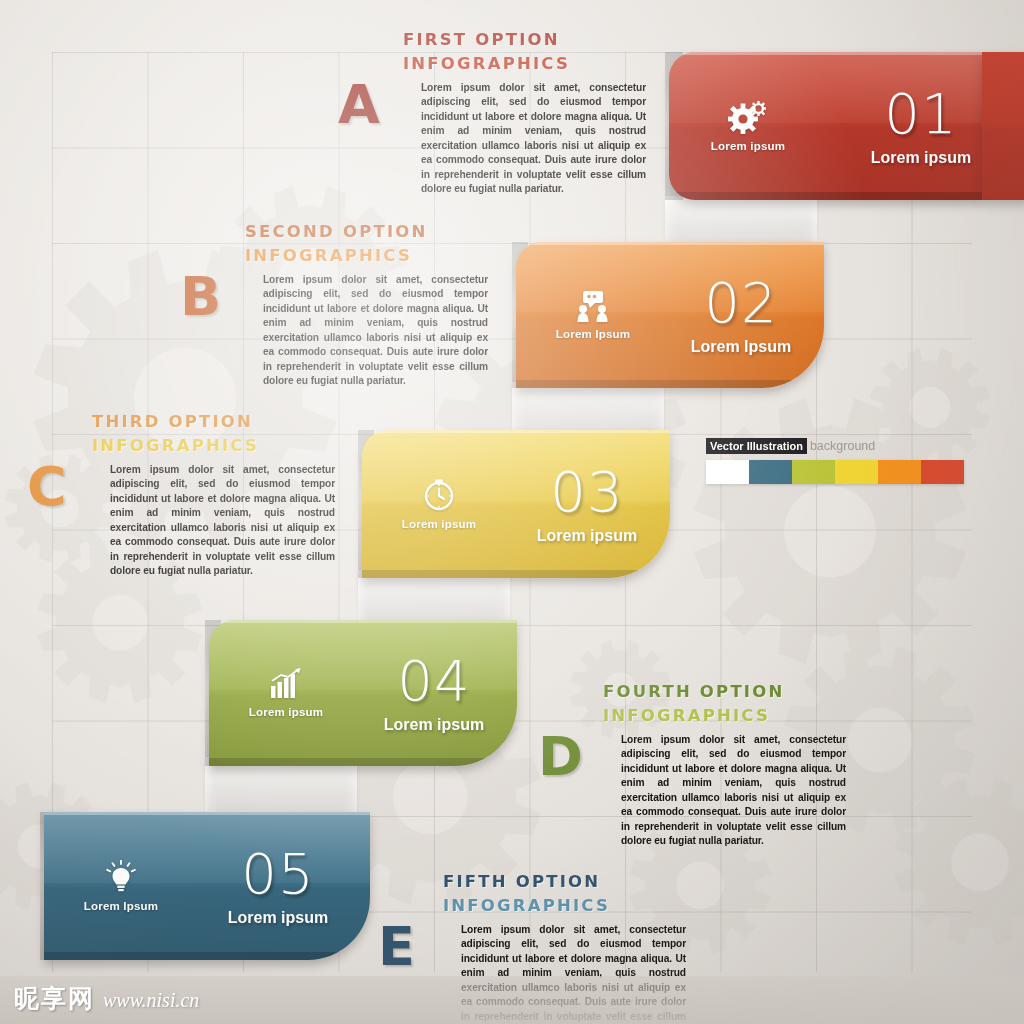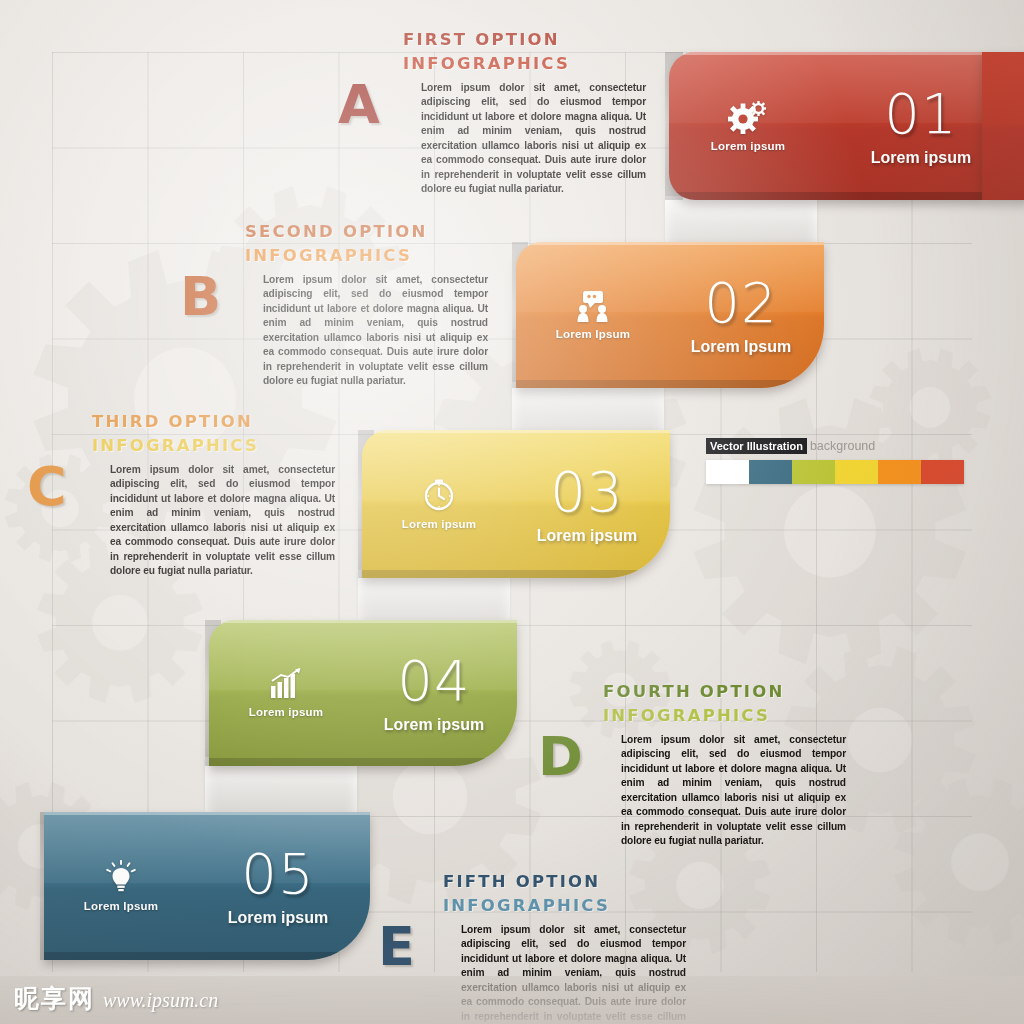--- a/index.html
+++ b/index.html
@@ -386,17 +386,17 @@
       <i style="background:#f3911e"></i>
       <i style="background:#d94a2e"></i>
     </div>
   </div>
 
   <div class="bg-vignette"></div>
 
   <div class="footer">
     <div class="wm">
       <span class="wm-cn">昵享网</span>
-      <span class="wm-url">www.ipsum.cn</span>
+      <span class="wm-url">www.nisi.cn</span>
     </div>
   </div>
 
 </div>
 
 </body></html>

